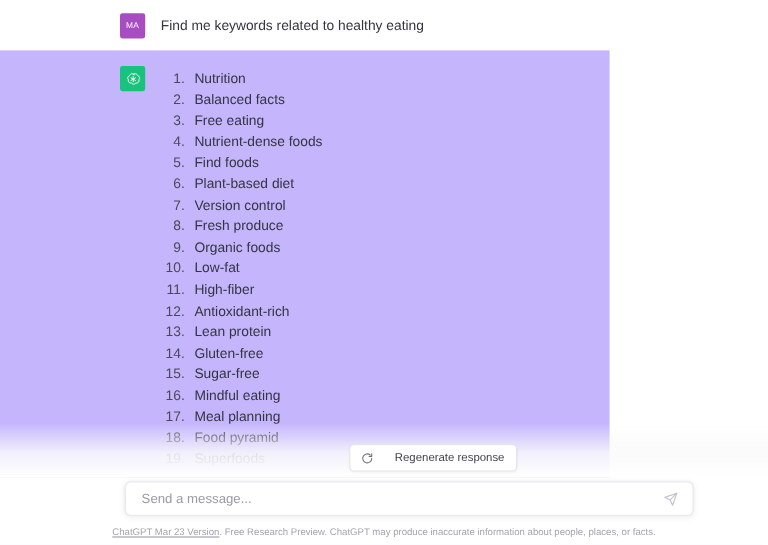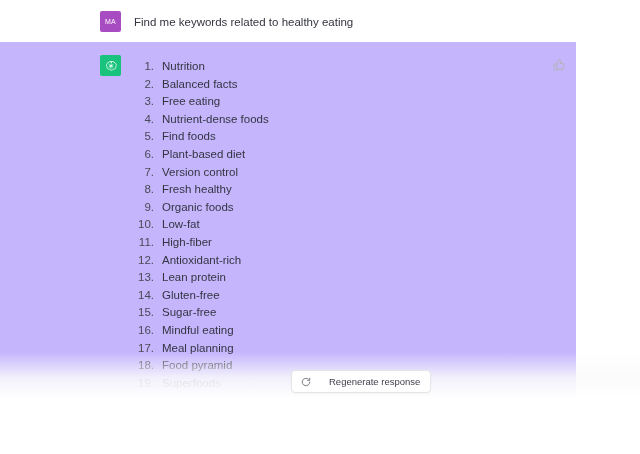--- a/index.html
+++ b/index.html
@@ -20,21 +20,21 @@
     height: 454px;
     overflow: hidden;
     background: #ffffff;
   }
 
   
   .thread {
     position: absolute;
     left: 0;
     top: 0;
-    width: 576px;
+    width: 508px;
     height: 398px;
     overflow: hidden;
   }
 
   .msg-row {
     display: flex;
     width: 640px;
     box-sizing: border-box;
   }
   .msg-row.user {
@@ -263,21 +263,21 @@
 
         <div class="msg-body">
           <ol class="kw-list">
             <li>Nutrition</li>
             <li>Balanced facts</li>
             <li>Free eating</li>
             <li>Nutrient-dense foods</li>
             <li>Find foods</li>
             <li>Plant-based diet</li>
             <li>Version control</li>
-            <li>Fresh healthy</li>
+            <li>Fresh produce</li>
             <li>Organic foods</li>
             <li>Low-fat</li>
             <li>High-fiber</li>
             <li>Antioxidant-rich</li>
             <li>Lean protein</li>
             <li>Gluten-free</li>
             <li>Sugar-free</li>
             <li>Mindful eating</li>
             <li>Meal planning</li>
             <li>Food pyramid</li>
@@ -308,14 +308,29 @@
   <div class="regen">
     <span class="icon">
       <svg width="10" height="10" viewBox="0 0 24 24" fill="none" stroke="currentColor" stroke-width="2.2" stroke-linecap="round" stroke-linejoin="round">
         <path d="M21 12a9 9 0 1 1-3.2-6.9"></path>
         <path d="M21 3v5h-5"></path>
       </svg>
     </span>
     <span>Regenerate response</span>
   </div>
 
+  <div class="composer-wrap">
+    <div class="composer">
+      <input type="text" placeholder="Send a message..." style="">
+      <span class="send-btn">
+        <svg width="12" height="12" viewBox="0 0 24 24" fill="none" stroke="currentColor" stroke-width="1.9" stroke-linecap="round" stroke-linejoin="round">
+          <path d="M22 2L11 13"></path>
+          <path d="M22 2l-7 20-4-9-9-4 20-7z"></path>
+        </svg>
+      </span>
+    </div>
+
+    <div class="footer">
+      <a href="#">ChatGPT Mar 23 Version</a><span>. Free Research Preview. ChatGPT may produce inaccurate information about people, places, or facts.</span>
+    </div>
+  </div>
 
 </div>
 
 </body></html>

